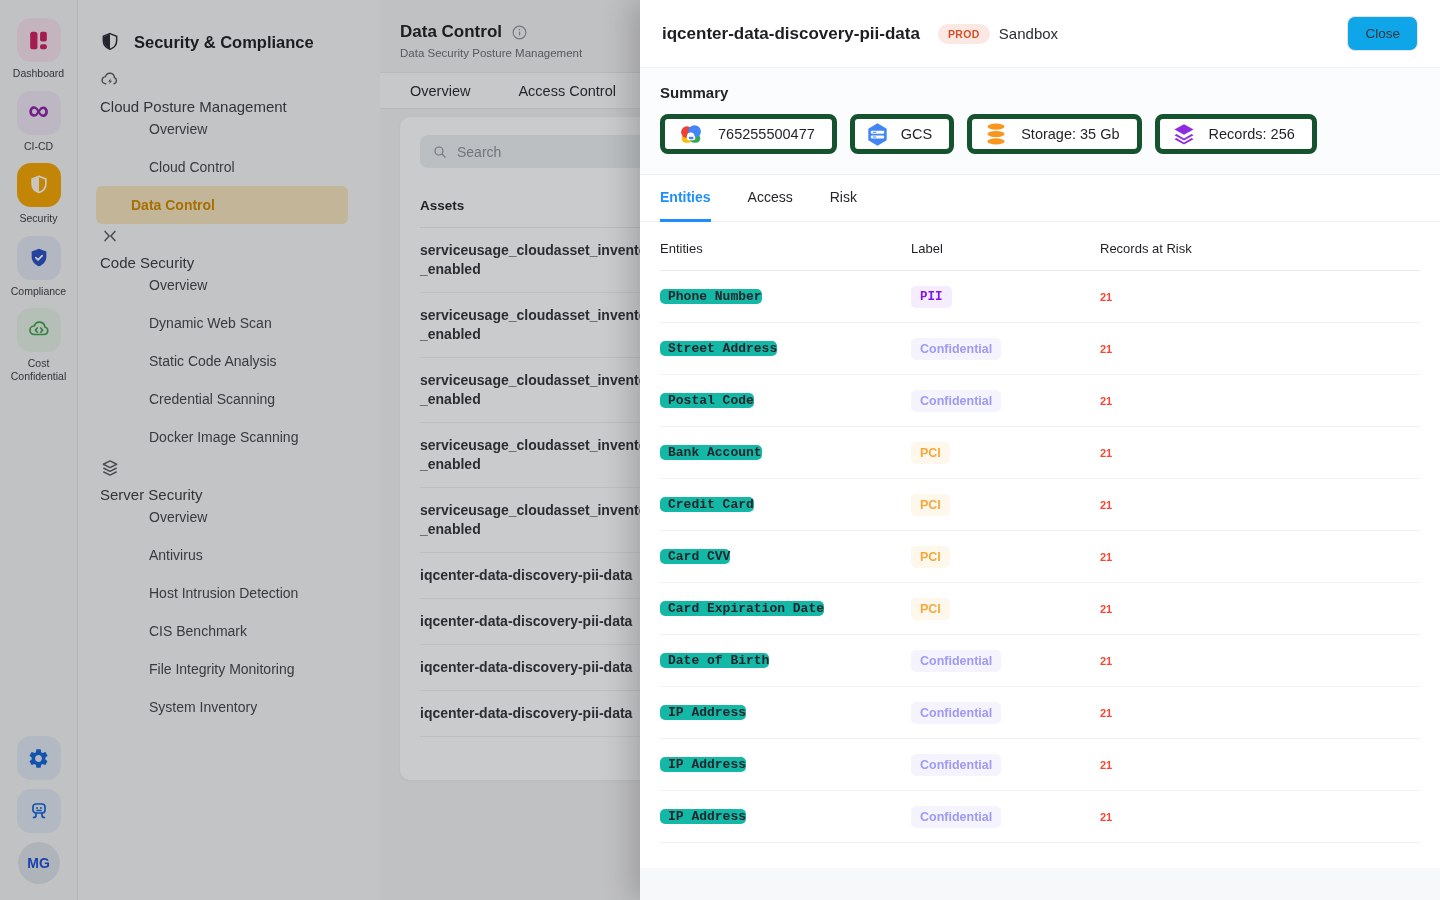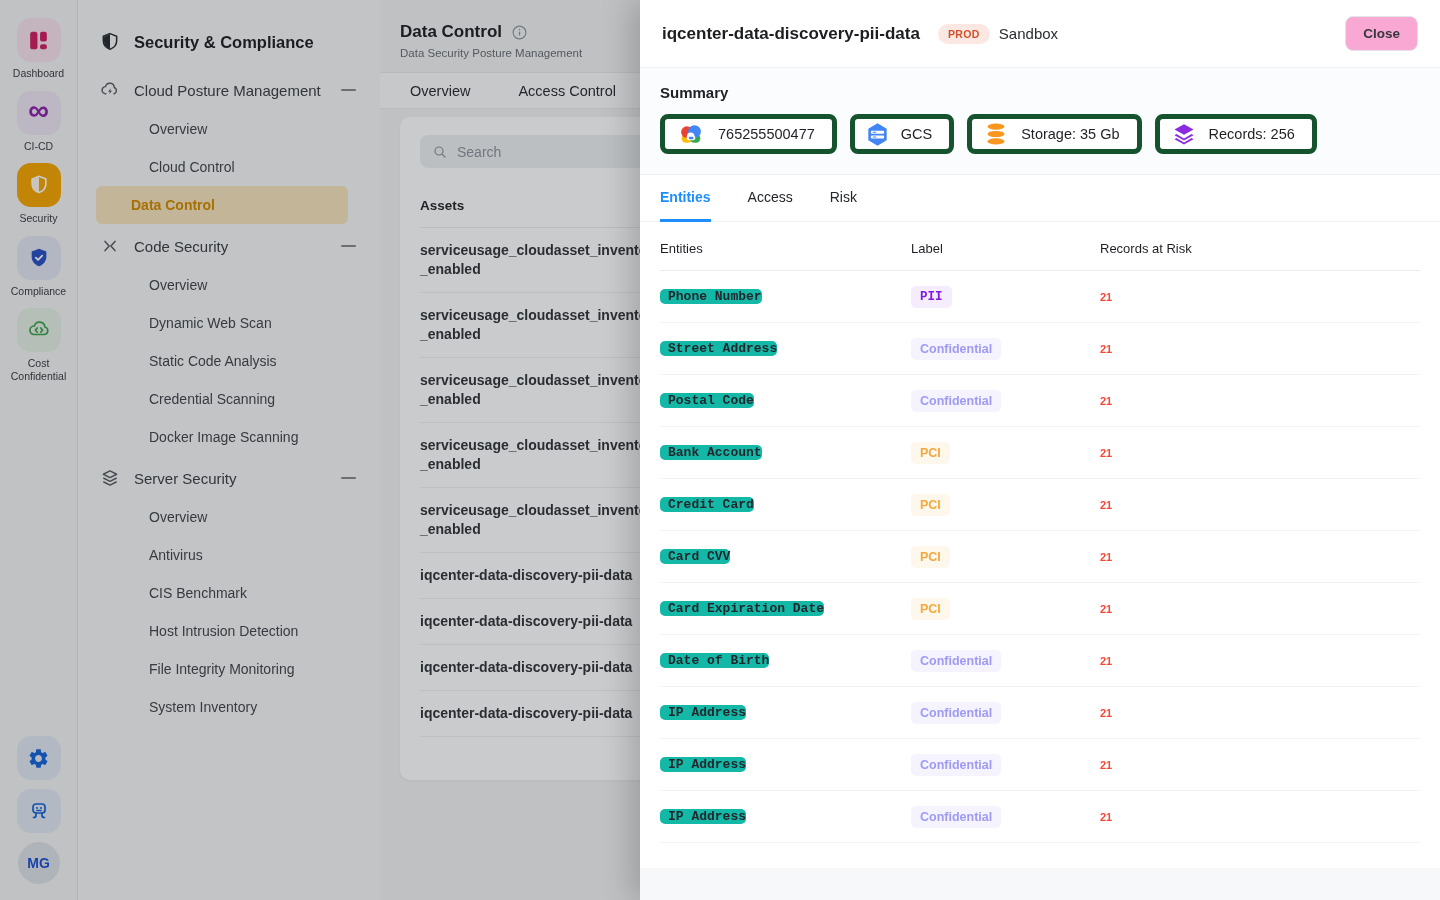--- a/index.html
+++ b/index.html
@@ -22,21 +22,21 @@
   .tile-tool { background:#e2e8f2; }
   .infinity { font-size:29px; font-weight:700; color:#8e24aa; line-height:1; margin-top:-4px; }
   .rail-bottom { margin-top:auto; display:flex; flex-direction:column; align-items:center; gap:9px; }
   .avatar { width:42px; height:42px; border-radius:50%; background:#dde1e8; color:#1d4fd7;
     font-size:14px; font-weight:700; display:flex; align-items:center; justify-content:center; cursor:pointer; }
 
   
   .sidebar { position:absolute; left:78px; top:0; width:302px; height:900px; background:#f7f7f8; z-index:9; }
   .sb-header { display:flex; align-items:center; gap:14px; padding:32px 22px 16px; }
   .sb-title { font-size:16.5px; font-weight:700; color:#1f2125; }
-  .sb-section-h { display:flex; align-items:center; gap:14px; height:40px; padding:0 24px 0 22px; margin-top:2px; cursor:pointer; }
+  .sb-section-h { display:flex; gap:8px; height:40px; padding:0 24px 0 22px; margin-top:2px; cursor:pointer;flex-direction:column; }
   .sb-section-label { font-size:15px; color:#3c4045; flex:1; }
   .minus { width:15px; height:2px; background:#85898f; border-radius:2px; }
   .sb-item { height:38px; display:flex; align-items:center; padding-left:53px; font-size:14px;
     color:#43474d; cursor:pointer; border-radius:6px; margin:0 32px 0 18px; }
   .sb-item.is-active { background:#f6e3bd; color:#d28b00; font-weight:700; padding-left:35px; }
 
   
   .main { position:absolute; left:380px; top:0; right:0; height:900px; background:#f2f2f4; z-index:5; }
   .main-head { padding:22px 0 0 20px; }
   .main-title-row { display:flex; align-items:center; gap:9px; }
@@ -59,22 +59,22 @@
   .dim { position:absolute; left:0; top:0; width:640px; height:900px; background:rgba(15,17,22,.22); z-index:40; }
 
   
   .drawer { position:absolute; left:640px; top:0; width:800px; height:900px; background:#fff; z-index:60;
     box-shadow:-10px 0 28px rgba(0,0,0,.18); display:flex; flex-direction:column; }
   .dr-head { height:68px; display:flex; align-items:center; padding:0 22px; border-bottom:1px solid #f0f1f3; }
   .dr-title { font-size:17px; font-weight:700; color:#1c1e22; }
   .env-badge { margin-left:18px; font-size:10.5px; font-weight:700; letter-spacing:.4px; color:#d4502c;
     background:#fce8e2; border-radius:999px; padding:4px 10px; }
   .env-name { margin-left:9px; font-size:15px; color:#2a2d33; }
-  .close-btn { margin-left:auto; background:#f9a8d4; border:1px solid #e3e4e8; border-radius:8px;
-    padding:9px 17px; font-size:13.5px; color:#34373d; font-family:inherit; cursor:pointer;font-weight:bold; }
+  .close-btn { margin-left:auto; background:#0ea5e9; border:1px solid #e3e4e8; border-radius:8px;
+    padding:9px 17px; font-size:13.5px; color:#34373d; font-family:inherit; cursor:pointer; }
   .dr-summary { background:#fbfcfd; border-bottom:1px solid #eef0f2; padding:16px 20px 20px; }
   .sum-title { font-size:15px; font-weight:600; color:#202226; margin-bottom:13px; }
   .sum-cards { display:flex; gap:13px; }
   .sum-card { height:40px; background:#fff; border:5px solid #14532d; border-radius:8px; display:flex;
     align-items:center; gap:13px; padding:0 17px 0 12px; }
   .sum-val { font-size:14.5px; color:#1f2126; }
   .dr-tabs { height:47px; display:flex; align-items:flex-start; gap:37px; padding:14px 20px 0; border-bottom:1px solid #eef0f2; }
   .dr-tab { font-size:14px; color:#23262c; padding-bottom:14px; cursor:pointer; border-bottom:3px solid transparent; }
   .dr-tab.is-active { color:#1e8eff; font-weight:600; border-bottom-color:#1e8eff; }
   .dr-table { padding:5px 20px 0; flex:1; }
@@ -240,25 +240,25 @@
 
       <div class="sb-item">
         <span>Overview</span>
       </div>
 
       <div class="sb-item">
         <span>Antivirus</span>
       </div>
 
       <div class="sb-item">
+        <span>Host Intrusion Detection</span>
+      </div>
+
+      <div class="sb-item">
         <span>CIS Benchmark</span>
-      </div>
-
-      <div class="sb-item">
-        <span>Host Intrusion Detection</span>
       </div>
 
       <div class="sb-item">
         <span>File Integrity Monitoring</span>
       </div>
 
       <div class="sb-item">
         <span>System Inventory</span>
       </div>
 

